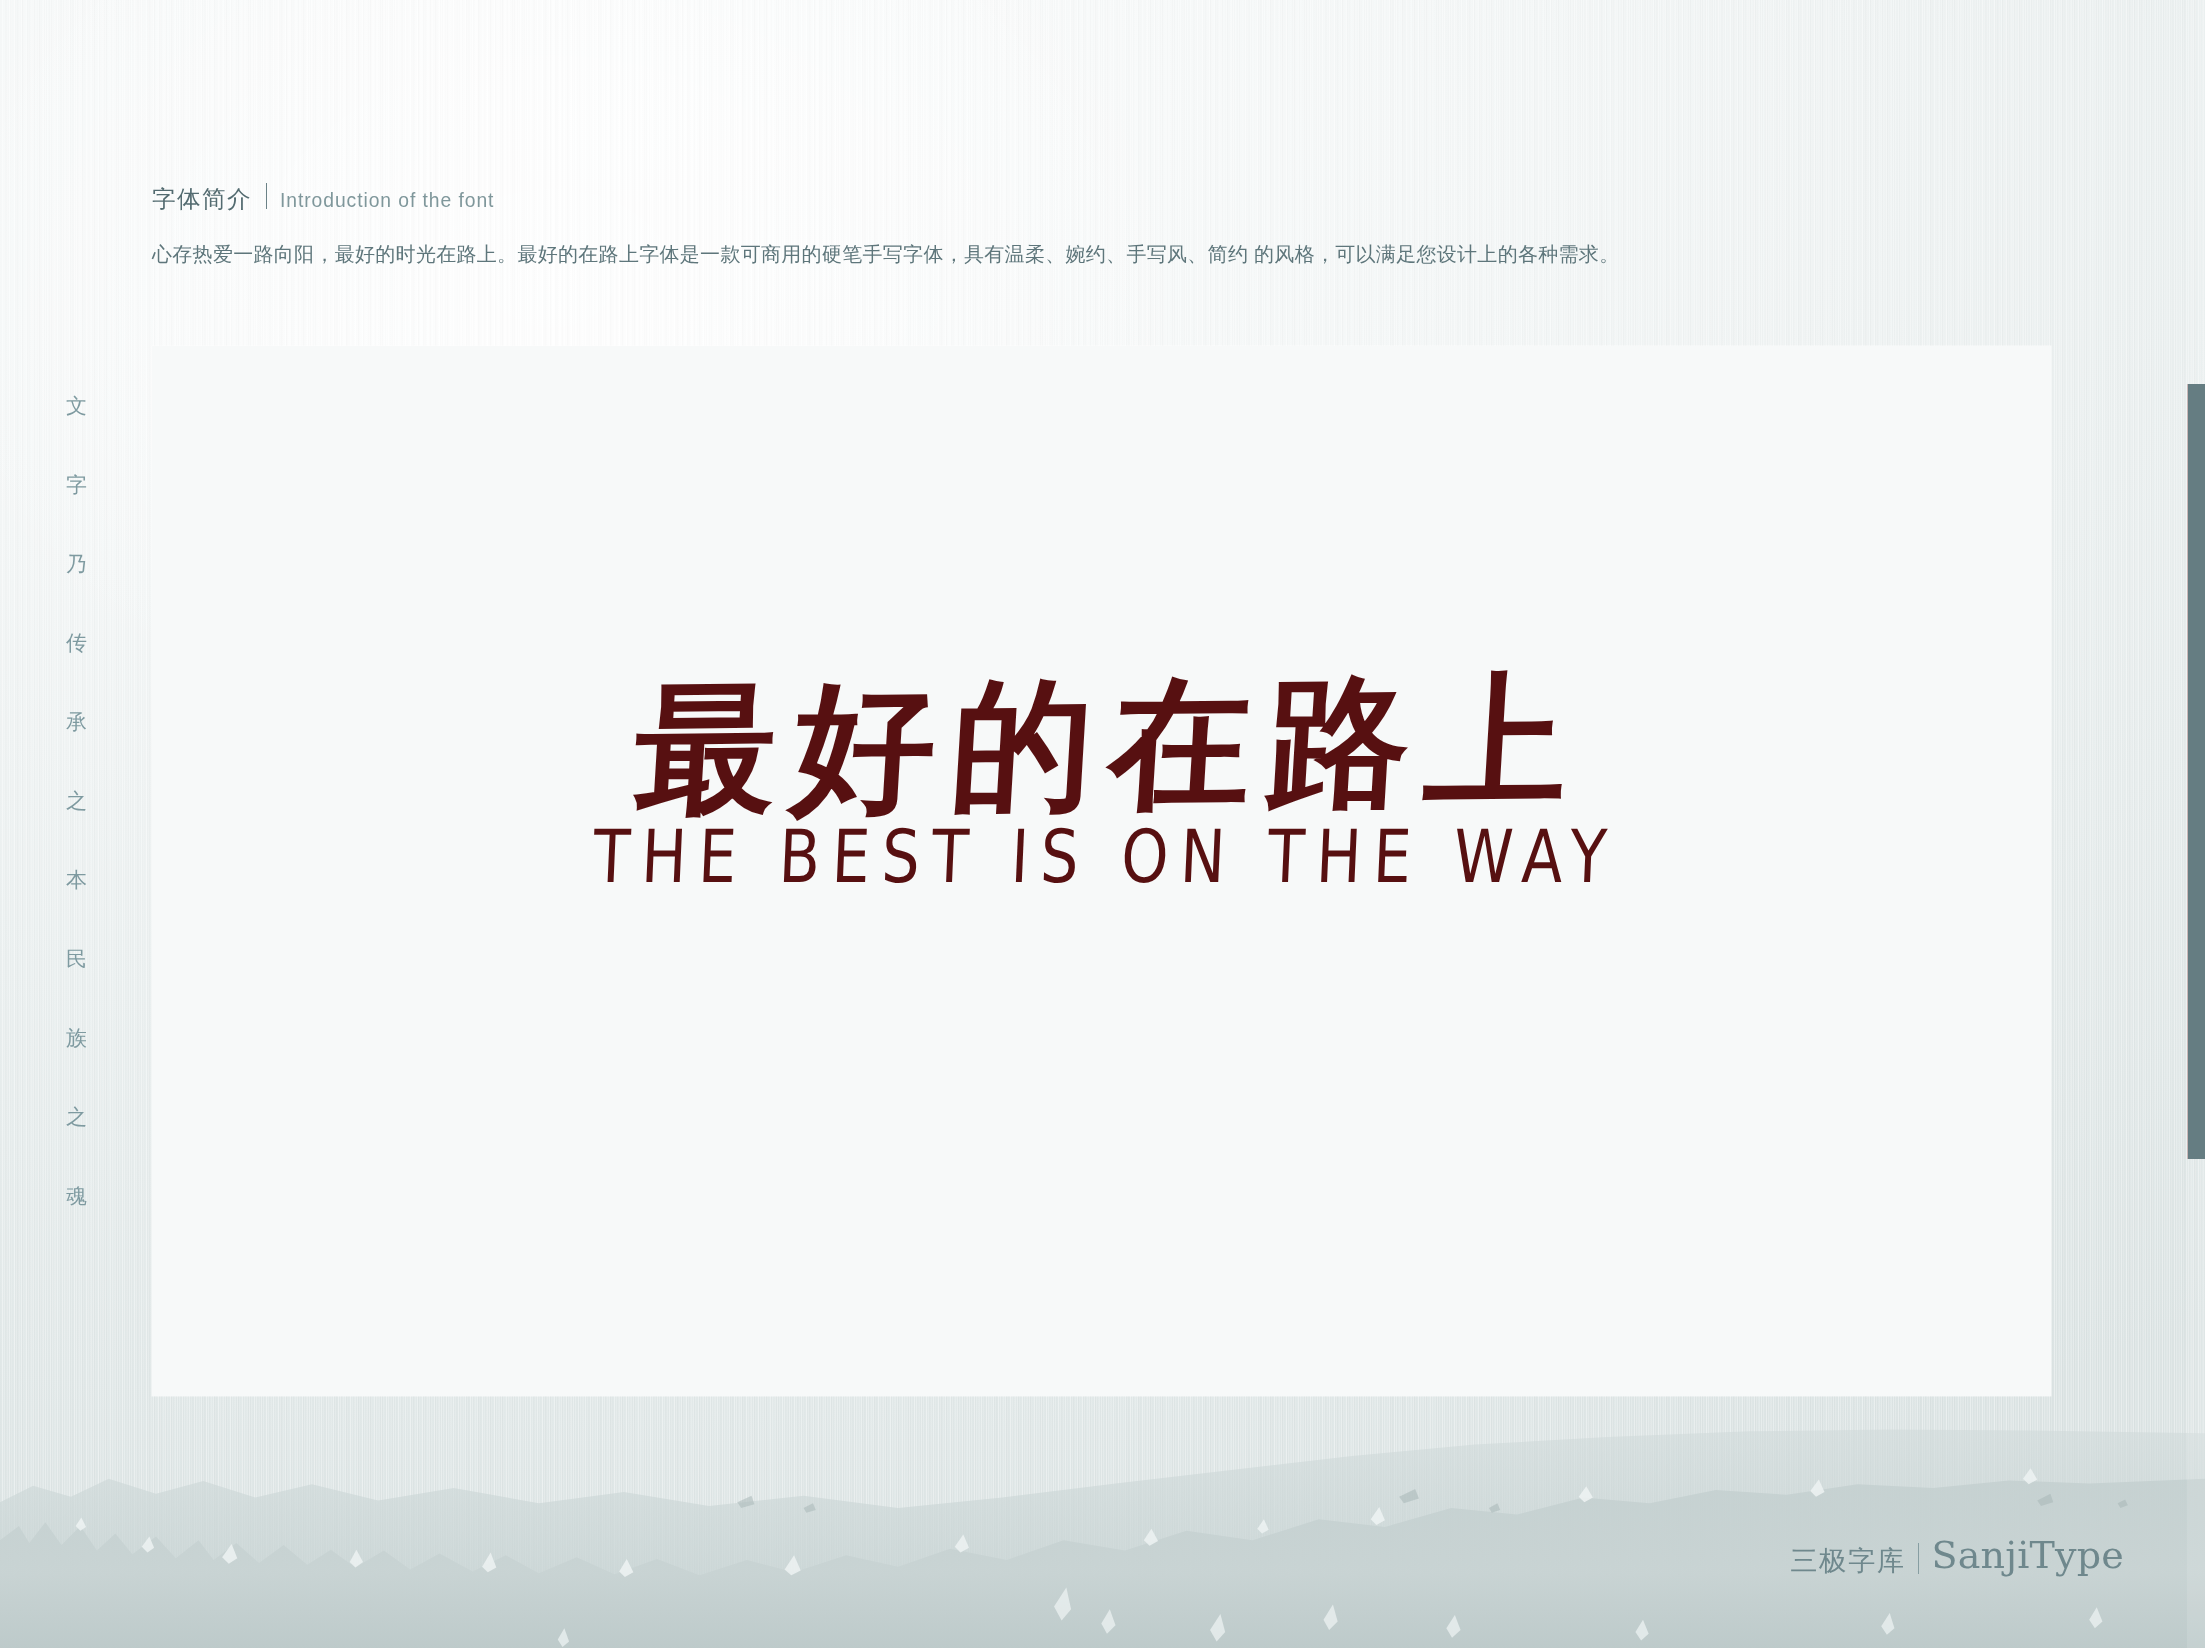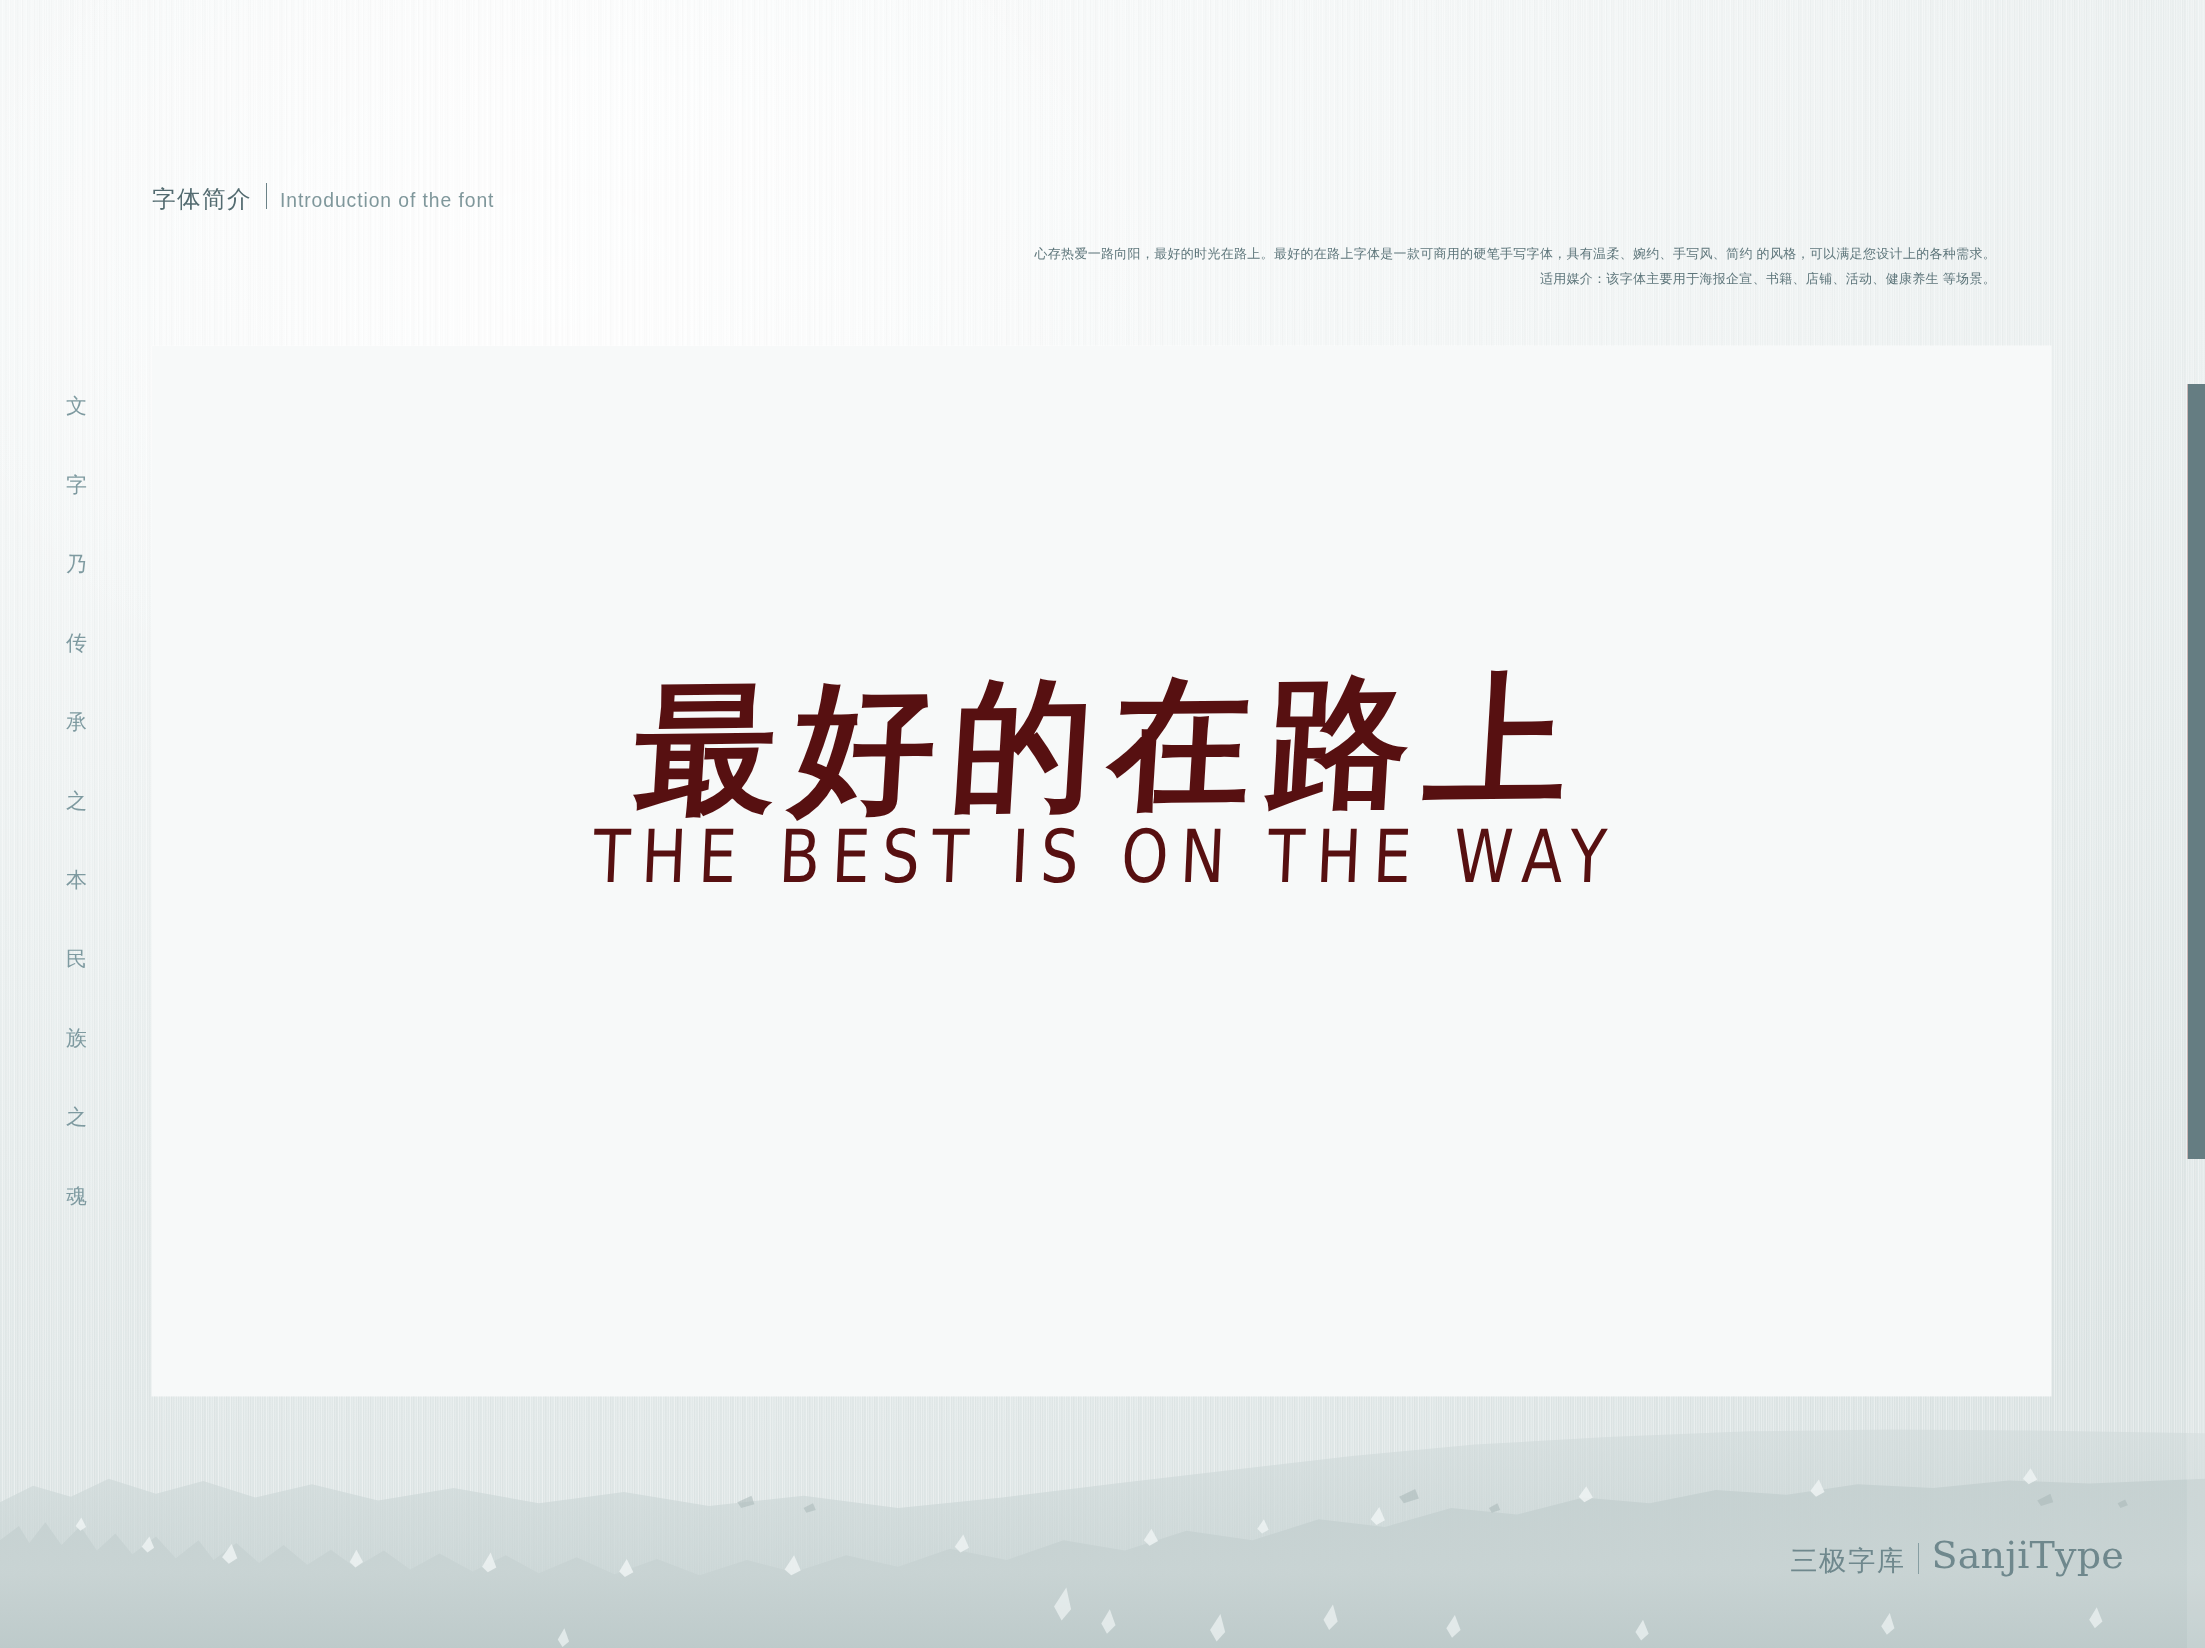--- a/index.html
+++ b/index.html
@@ -91,25 +91,24 @@
   }
 
   #desc {
     position: absolute;
     left: 152px;
     top: 242px;
     width: 1844px;
     color: #5e767b;
   }
   .desc-line {
-    font-size: 13px;
+    font-size: 20px;
     line-height: 24.6px;
     letter-spacing: 0.3px;
     white-space: nowrap;
-    text-align: right;
   }
 
   
   #vertical-caption {
     position: absolute;
     left: 56px;
     top: 395px;
     width: 41px;
     display: flex;
     flex-direction: column;
@@ -310,21 +309,20 @@
   <div id="header">
     <div class="hdr-row">
       <span class="hdr-cn">字体简介</span>
       <span class="hdr-sep"></span>
       <span class="hdr-en">Introduction of the font</span>
     </div>
   </div>
 
   <div id="desc">
     <div class="desc-line">心存热爱一路向阳，最好的时光在路上。最好的在路上字体是一款可商用的硬笔手写字体，具有温柔、婉约、手写风、简约 的风格，可以满足您设计上的各种需求。</div>
-    <div class="desc-line">适用媒介：该字体主要用于海报企宣、书籍、店铺、活动、健康养生 等场景。</div>
   </div>
 
   <div id="vertical-caption">
     <span class="vc-char">文</span>
     <span class="vc-char">字</span>
     <span class="vc-char">乃</span>
     <span class="vc-char">传</span>
     <span class="vc-char">承</span>
     <span class="vc-char">之</span>
     <span class="vc-char">本</span>

